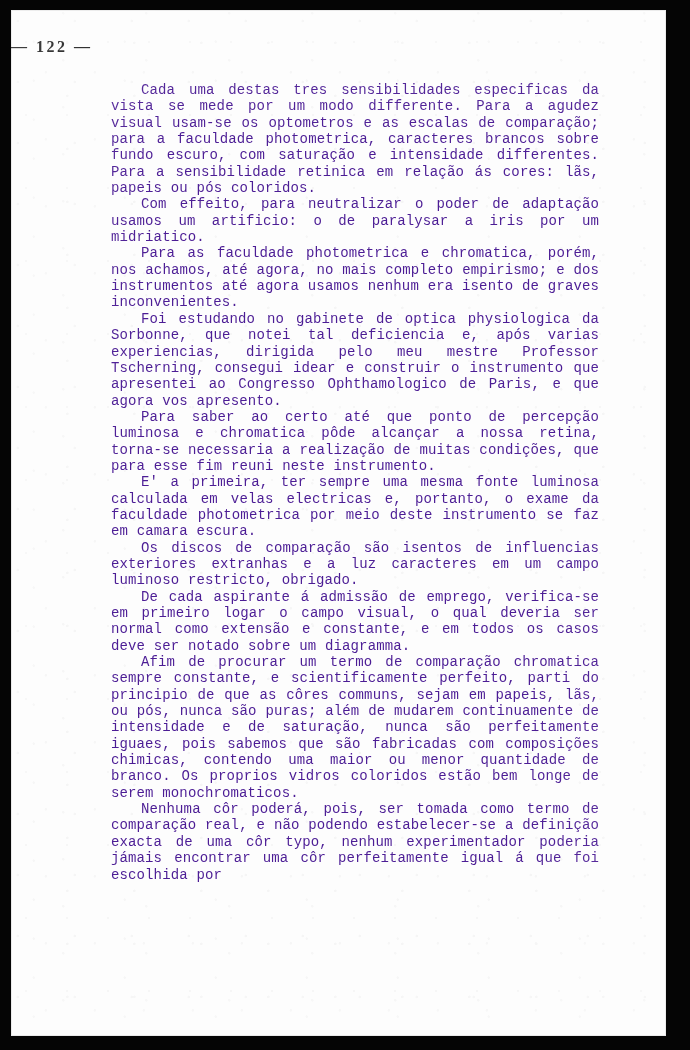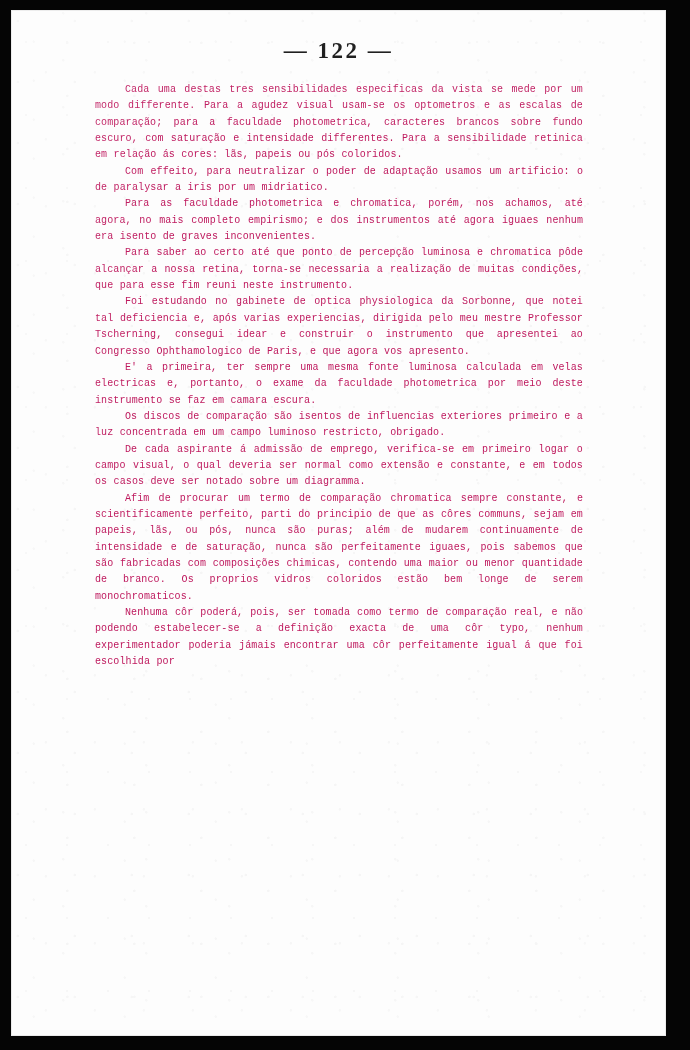--- a/index.html
+++ b/index.html
@@ -50,37 +50,37 @@
       radial-gradient(circle at 25% 81%, #888 0 1px, transparent 1.4px),
       radial-gradient(circle at 71% 93%, #888 0 1px, transparent 1.5px);
     background-size: 57px 61px, 83px 47px, 41px 73px, 67px 53px, 91px 39px, 49px 67px;
   }
 
   #page-number {
     position: absolute;
     top: 28px;
     left: 0;
     right: 0;
-    text-align: center;
+    text-align: left;
     font-family: "Liberation Serif", serif;
-    font-size: 23px;
+    font-size: 16px;
     font-weight: bold;
     letter-spacing: 2.5px;
     color: #111;
   }
 
   #body-text {
     position: absolute;
-    left: 84px;
+    left: 100px;
     top: 72px;
     width: 488px;
     font-family: "Liberation Mono", monospace;
-    font-size: 10px;
+    font-size: 14px;
     line-height: 16.35px;
-    color: #be185d;
+    color: #4c1d95;
     text-align: justify;
     text-justify: inter-word;
     letter-spacing: 0.12px;
     word-spacing: 0.2px;
   }
 
   #body-text p {
     margin: 0;
     text-indent: 30px;
     text-align: justify;
@@ -108,25 +108,25 @@
 
   <div id="page-sheet">
 
     <div id="paper-grain"></div>
 
     <div id="page-number">— 122 —</div>
 
     <div id="body-text">
       <p>Cada uma destas tres sensibilidades especificas da vista se mede por um modo differente. Para a agudez visual usam-se os optometros e as escalas de comparação; para a faculdade photometrica, caracteres brancos sobre fundo escuro, com saturação e intensidade differentes. Para a sensibilidade retinica em relação ás cores: lãs, papeis ou pós coloridos.</p>
       <p>Com effeito, para neutralizar o poder de adaptação usamos um artificio: o de paralysar a iris por um midriatico.</p>
-      <p>Para as faculdade photometrica e chromatica, porém, nos achamos, até agora, no mais completo empirismo; e dos instrumentos até agora iguaes nenhum era isento de graves inconvenientes.</p>
+      <p>Para as faculdade photometrica e chromatica, porém, nos achamos, até agora, no mais completo empirismo; e dos instrumentos até agora usamos nenhum era isento de graves inconvenientes.</p>
+      <p>Foi estudando no gabinete de optica physiologica da Sorbonne, que notei tal deficiencia e, após varias experiencias, dirigida pelo meu mestre Professor Tscherning, consegui idear e construir o instrumento que apresentei ao Congresso Ophthamologico de Paris, e que agora vos apresento.</p>
       <p>Para saber ao certo até que ponto de percepção luminosa e chromatica pôde alcançar a nossa retina, torna-se necessaria a realização de muitas condições, que para esse fim reuni neste instrumento.</p>
-      <p>Foi estudando no gabinete de optica physiologica da Sorbonne, que notei tal deficiencia e, após varias experiencias, dirigida pelo meu mestre Professor Tscherning, consegui idear e construir o instrumento que apresentei ao Congresso Ophthamologico de Paris, e que agora vos apresento.</p>
       <p>E' a primeira, ter sempre uma mesma fonte luminosa calculada em velas electricas e, portanto, o exame da faculdade photometrica por meio deste instrumento se faz em camara escura.</p>
-      <p>Os discos de comparação são isentos de influencias exteriores primeiro e a luz concentrada em um campo luminoso restricto, obrigado.</p>
+      <p>Os discos de comparação são isentos de influencias exteriores extranhas e a luz caracteres em um campo luminoso restricto, obrigado.</p>
       <p>De cada aspirante á admissão de emprego, verifica-se em primeiro logar o campo visual, o qual deveria ser normal como extensão e constante, e em todos os casos deve ser notado sobre um diagramma.</p>
       <p>Afim de procurar um termo de comparação chromatica sempre constante, e scientificamente perfeito, parti do principio de que as côres communs, sejam em papeis, lãs, ou pós, nunca são puras; além de mudarem continuamente de intensidade e de saturação, nunca são perfeitamente iguaes, pois sabemos que são fabricadas com composições chimicas, contendo uma maior ou menor quantidade de branco. Os proprios vidros coloridos estão bem longe de serem monochromaticos.</p>
       <p>Nenhuma côr poderá, pois, ser tomada como termo de comparação real, e não podendo estabelecer-se a definição exacta de uma côr typo, nenhum experimentador poderia jámais encontrar uma côr perfeitamente igual á que foi escolhida por</p>
     </div>
 
     <div id="ink-fade"></div>
 
   </div>
 </div>
 

